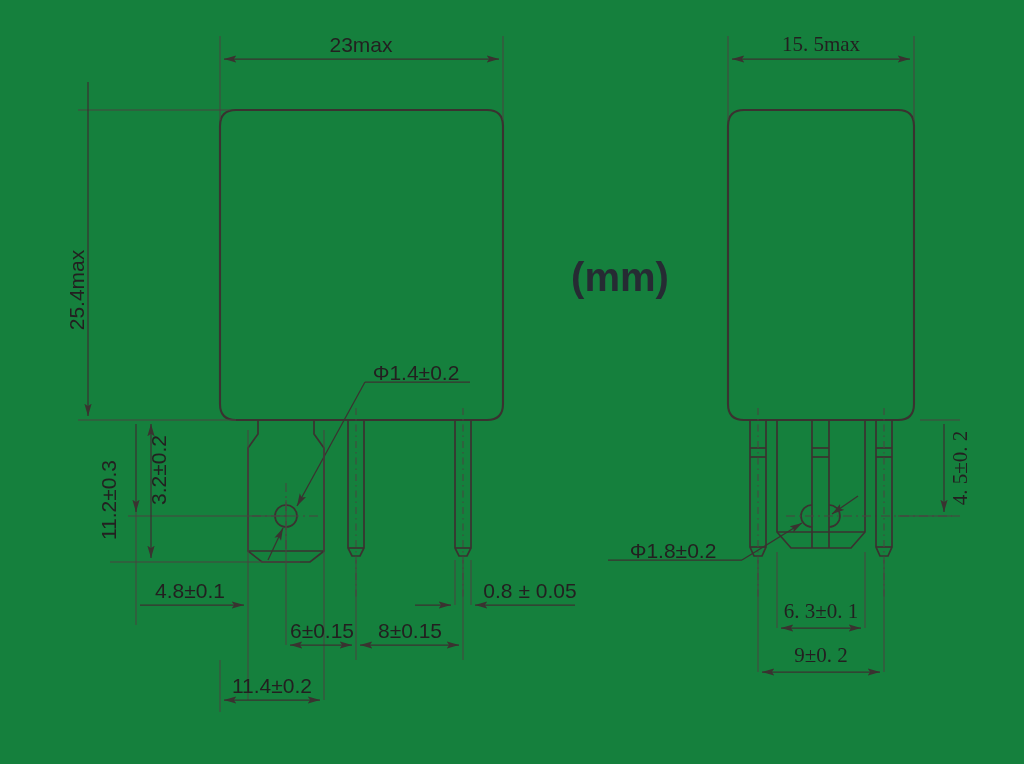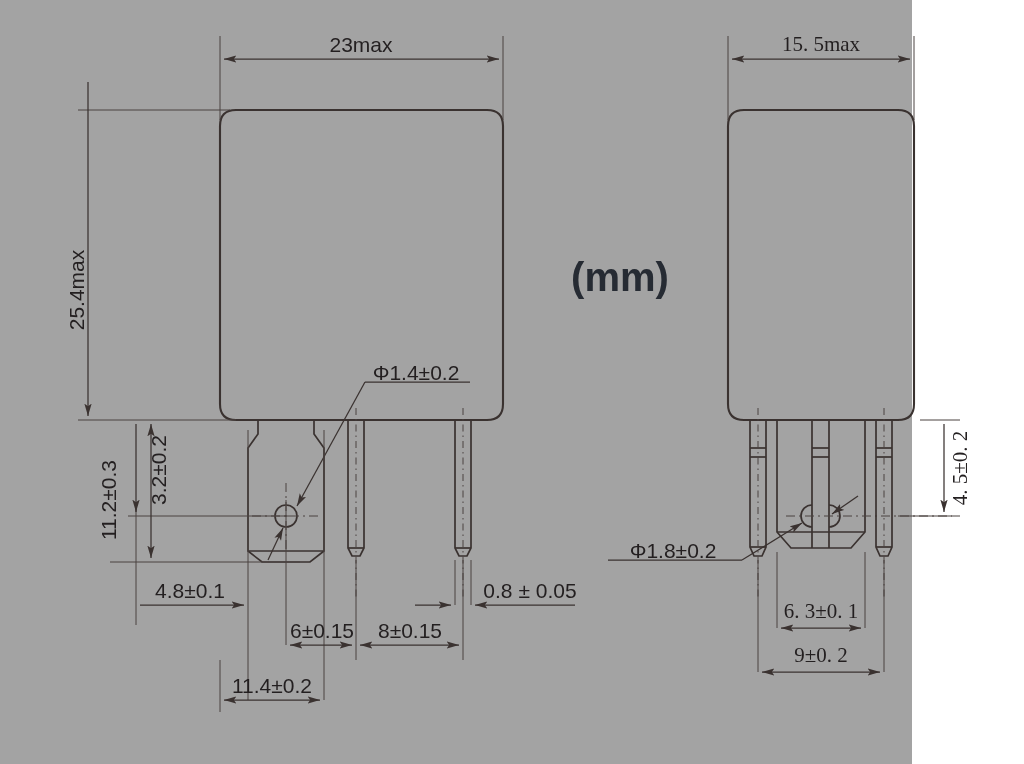--- a/index.html
+++ b/index.html
@@ -9,23 +9,23 @@
     background: #ffffff;
   }
   body {
     width: 1024px;
     height: 764px;
     font-family: "Liberation Sans", sans-serif;
     overflow: hidden;
   }
   #drawing-root {
     position: relative;
-    width: 912px;
+    width: 1024px;
     height: 764px;
-    background: #a3a3a3;
+    background: #15803d;
   }
   svg#dwg {
     position: absolute;
     left: 0;
     top: 0;
     width: 1024px;
     height: 764px;
     display: block;
   }
   .outline {

